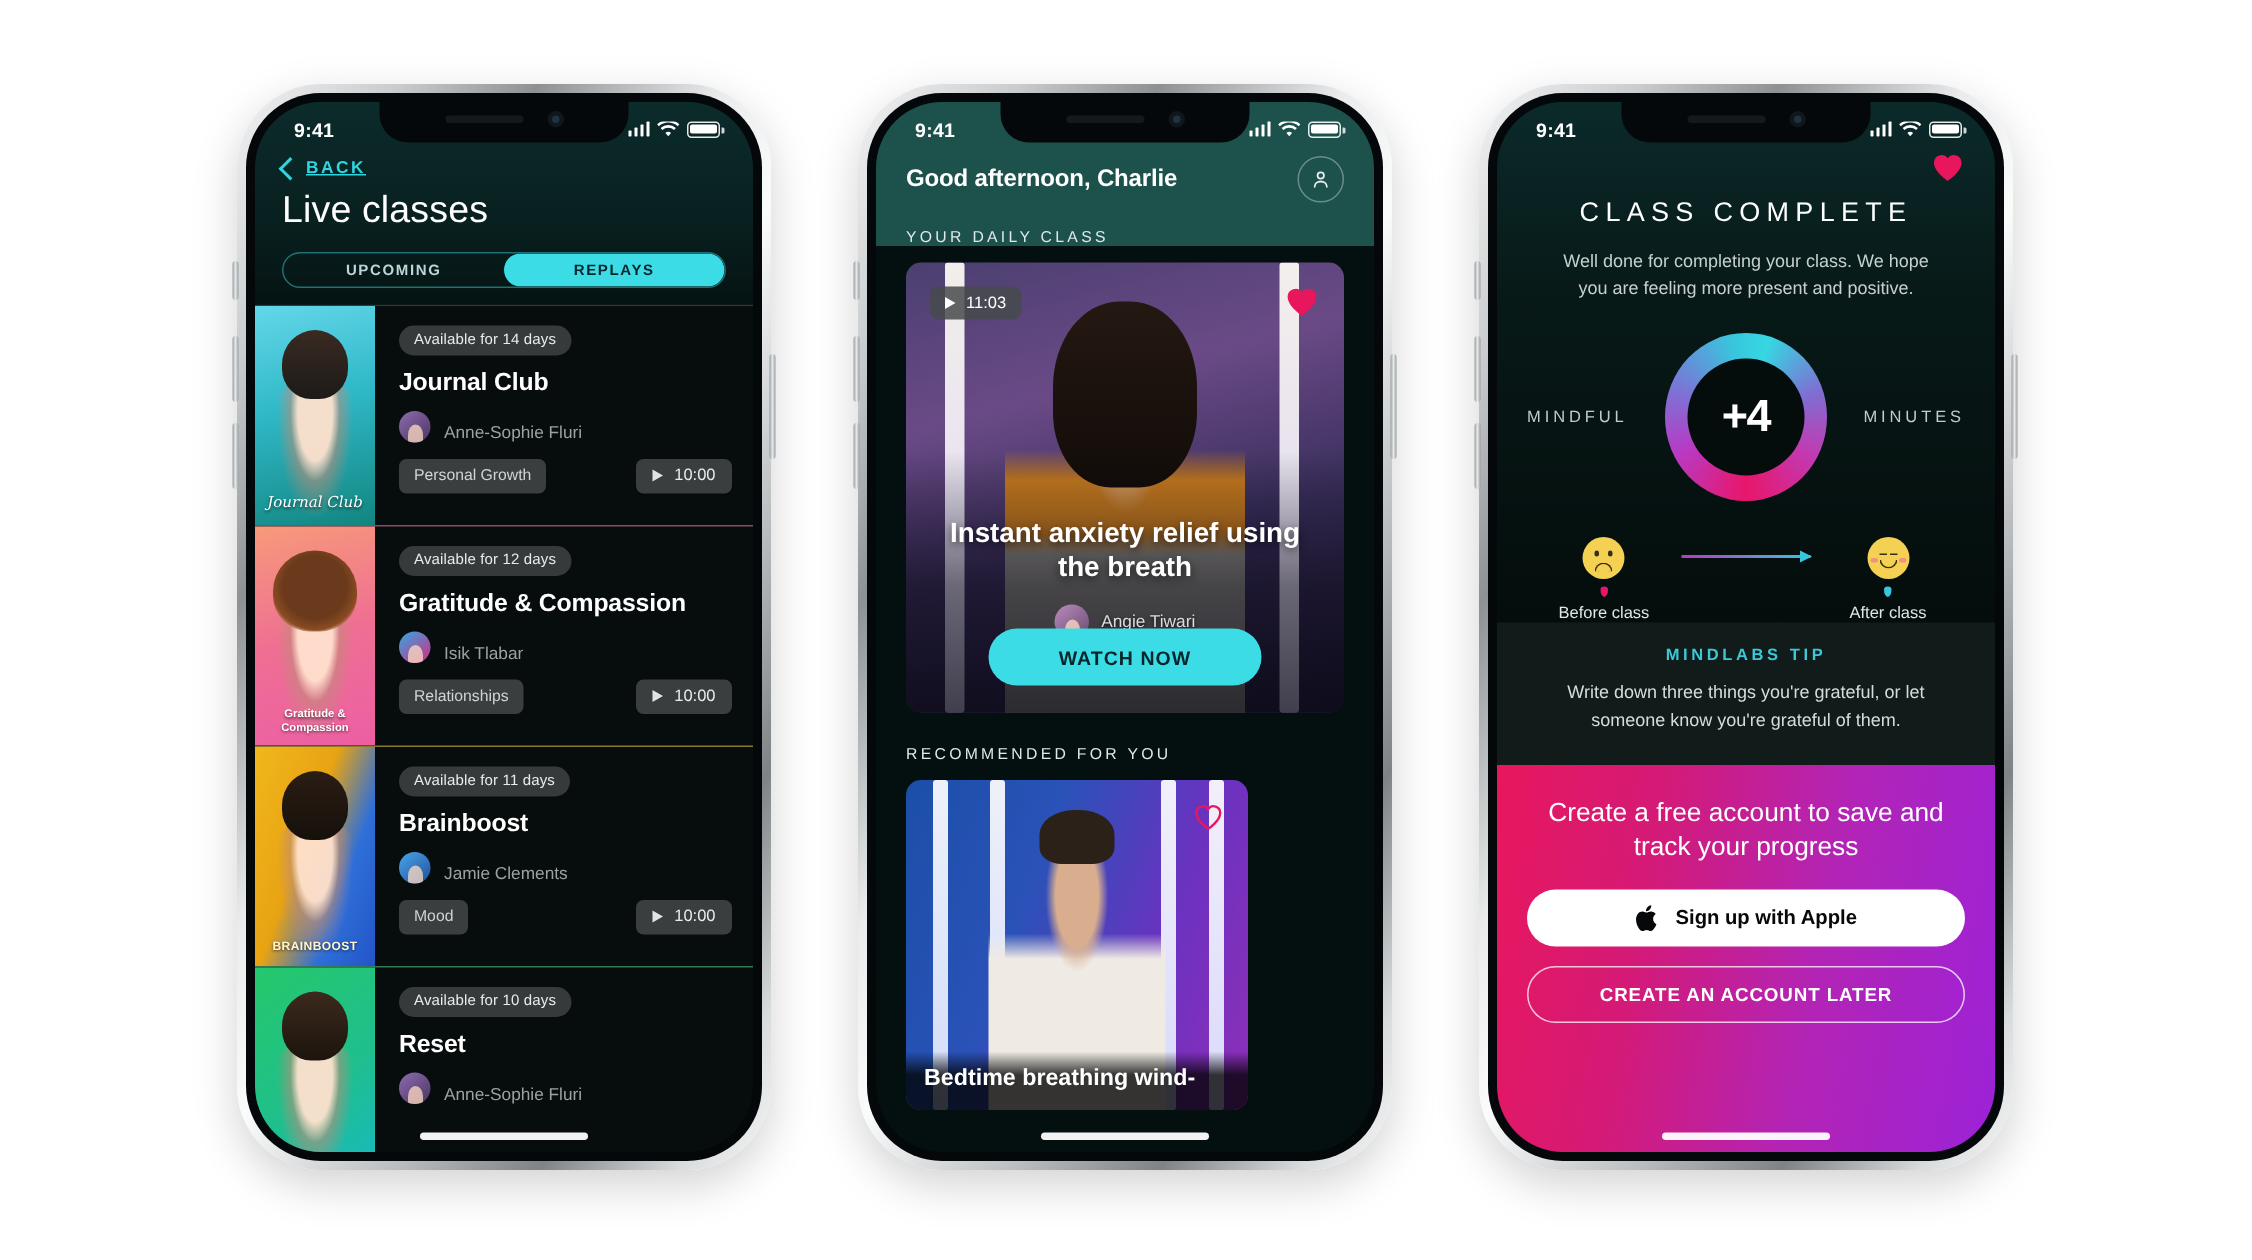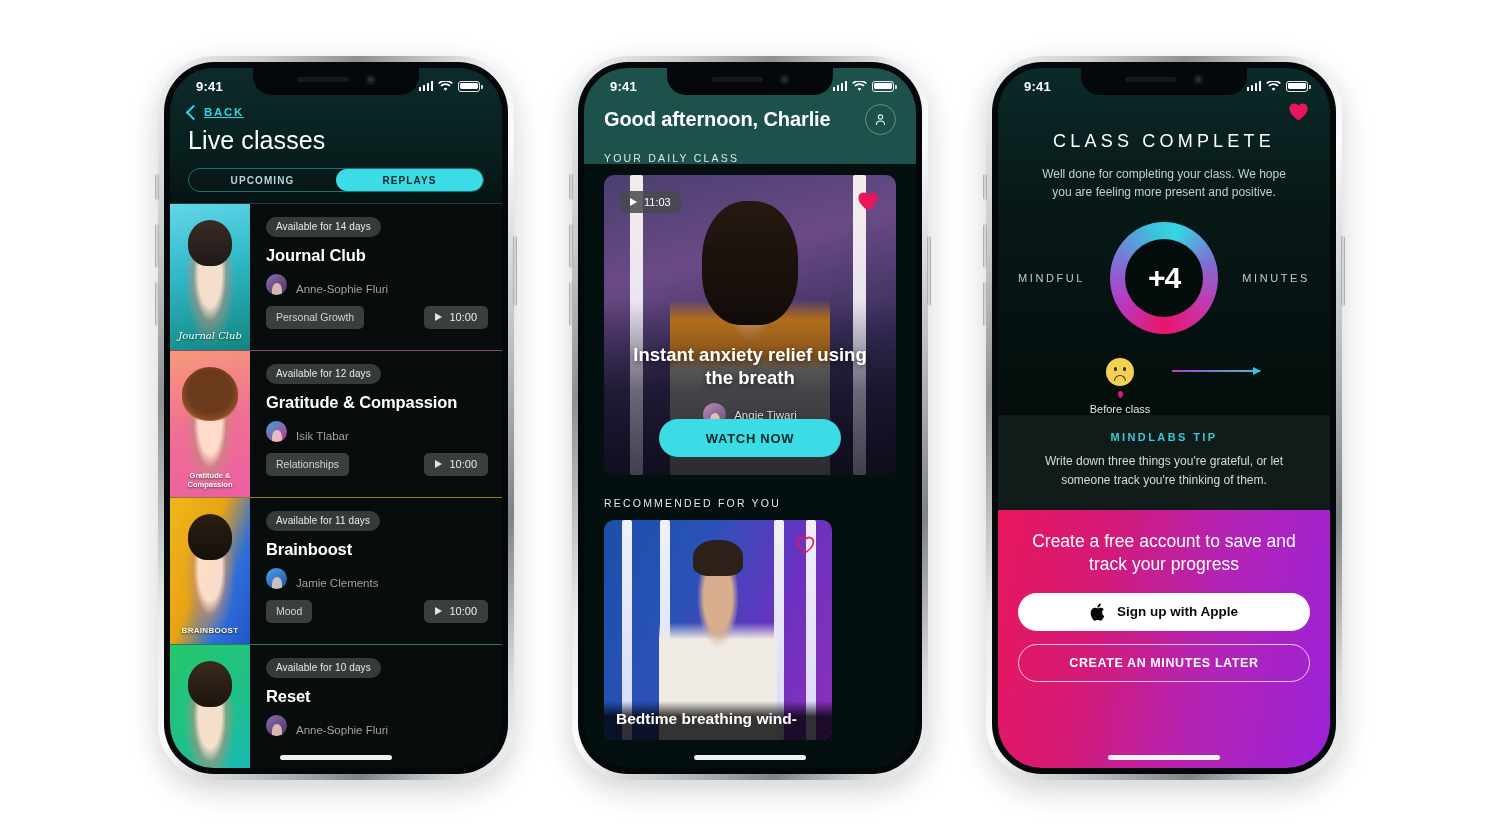--- a/index.html
+++ b/index.html
@@ -134,21 +134,21 @@
   .r-teacher span { color:#9aa3a3; font-size:11.5px; }
   .r-bottom { display:flex; justify-content:space-between; margin-top: 11px; }
   .chip { background:#3a3e3f; color:#cfd5d5; font-size:10.5px; padding:5px 10px 6px; border-radius:5px;}
   .dur  { background:#3a3e3f; color:#e7ebeb; font-size:11px; padding:5px 11px 6px; border-radius:5px; display:flex; align-items:center; gap:7px;}
   .tri  { width:0;height:0;border-left:7px solid #dfe4e4;border-top:4.5px solid transparent;border-bottom:4.5px solid transparent;}
 
   
   .s2 { position:absolute; inset:0; background:#04100f; }
   .s2-head { background:#1c514c; padding: 36px 20px 0; }
   .greet-row { display:flex; align-items:center; justify-content:space-between; }
-  .greet { color:#fff; font-size:20px; font-weight:700; letter-spacing:-.1px; }
+  .greet { color:#fff; font-size:16px; font-weight:700; letter-spacing:-.1px; }
   .acct { width:31px;height:31px;border-radius:50%;border:1.4px solid rgba(255,255,255,.35); display:flex;align-items:center;justify-content:center;}
   .acct svg { width:15px;height:15px; }
   .sec-label { color:#dfe9e8; font-size:10.5px; letter-spacing:2.2px; font-weight:500; margin: 17px 0 11px; }
   .hero-wrap { padding: 0 20px; }
   .hero {
     position:relative; height: 300px; border-radius:10px; overflow:hidden;
     background: linear-gradient(165deg,#4b3f70 0%, #6a4a86 30%, #3a2f5c 60%, #241d3e 100%);
   }
   .hero .tube { position:absolute; top:0; bottom:0; width:13px; background:linear-gradient(180deg,#fffdf5,#e9e3ff); opacity:.92; border-radius:2px;}
   .hero .tube.a { left: 26px; } .hero .tube.b { right: 30px; }
@@ -520,37 +520,48 @@
               <span class="mood">
                 <span class="emoji sad">
                   <i class="eye l"></i>
                     <i class="eye r"></i>
                     <i class="mouth"></i>
                 </span>
                 <span class="drop pink"></span>
                 <span>Before class</span>
               </span>
               <span class="arrow"></span>
+              <span class="mood">
+                <span class="emoji happy">
+                  <i class="eye l"></i>
+                    <i class="eye r"></i>
+                    <i class="blush l"></i>
+                    <i class="blush r"></i>
+                    <i class="mouth"></i>
+                </span>
+                <span class="drop cyan"></span>
+                <span>After class</span>
+              </span>
             </div>
           </div>
 
           <div class="tip-box">
             <div class="tip-title">MINDLABS TIP</div>
-            <div class="tip-body">Write down three things you're grateful, or let someone track you're thinking of them.</div>
+            <div class="tip-body">Write down three things you're grateful, or let someone know you're grateful of them.</div>
           </div>
 
           <div class="cta">
             <div class="cta-title">Create a free account to save and track your progress</div>
             <div class="cta-apple">
               <svg viewBox="0 0 18 20">
                   <path d="M13.6 10.6c0-2.4 1.9-3.5 2-3.6-1.1-1.6-2.8-1.8-3.4-1.9-1.5-.1-2.8.8-3.5.8s-1.9-.8-3.1-.8c-1.6 0-3.1.9-3.9 2.4C-.1 10.5 1 15 2.6 17.4c.8 1.2 1.7 2.5 3 2.4 1.2 0 1.6-.8 3.1-.8s1.9.8 3.1.8 2.1-1.2 2.9-2.4c.9-1.4 1.3-2.7 1.3-2.8 0 0-2.4-1-2.4-4zM11.2 3.5c.6-.8 1.1-1.9 1-3-1 0-2.2.6-2.9 1.5-.6.7-1.2 1.9-1 3 1.1.1 2.2-.6 2.9-1.5z" fill="#07080a"></path>
                 </svg>
               <span>Sign up with Apple</span>
             </div>
-            <div class="cta-later">CREATE AN MINUTES LATER</div>
+            <div class="cta-later">CREATE AN ACCOUNT LATER</div>
           </div>
         </div>
 
         <div class="statusbar">
           <span>9:41</span>
           <span class="sb-right">
             <span class="sig">
                 <i></i>
                 <i></i>
                 <i></i>

